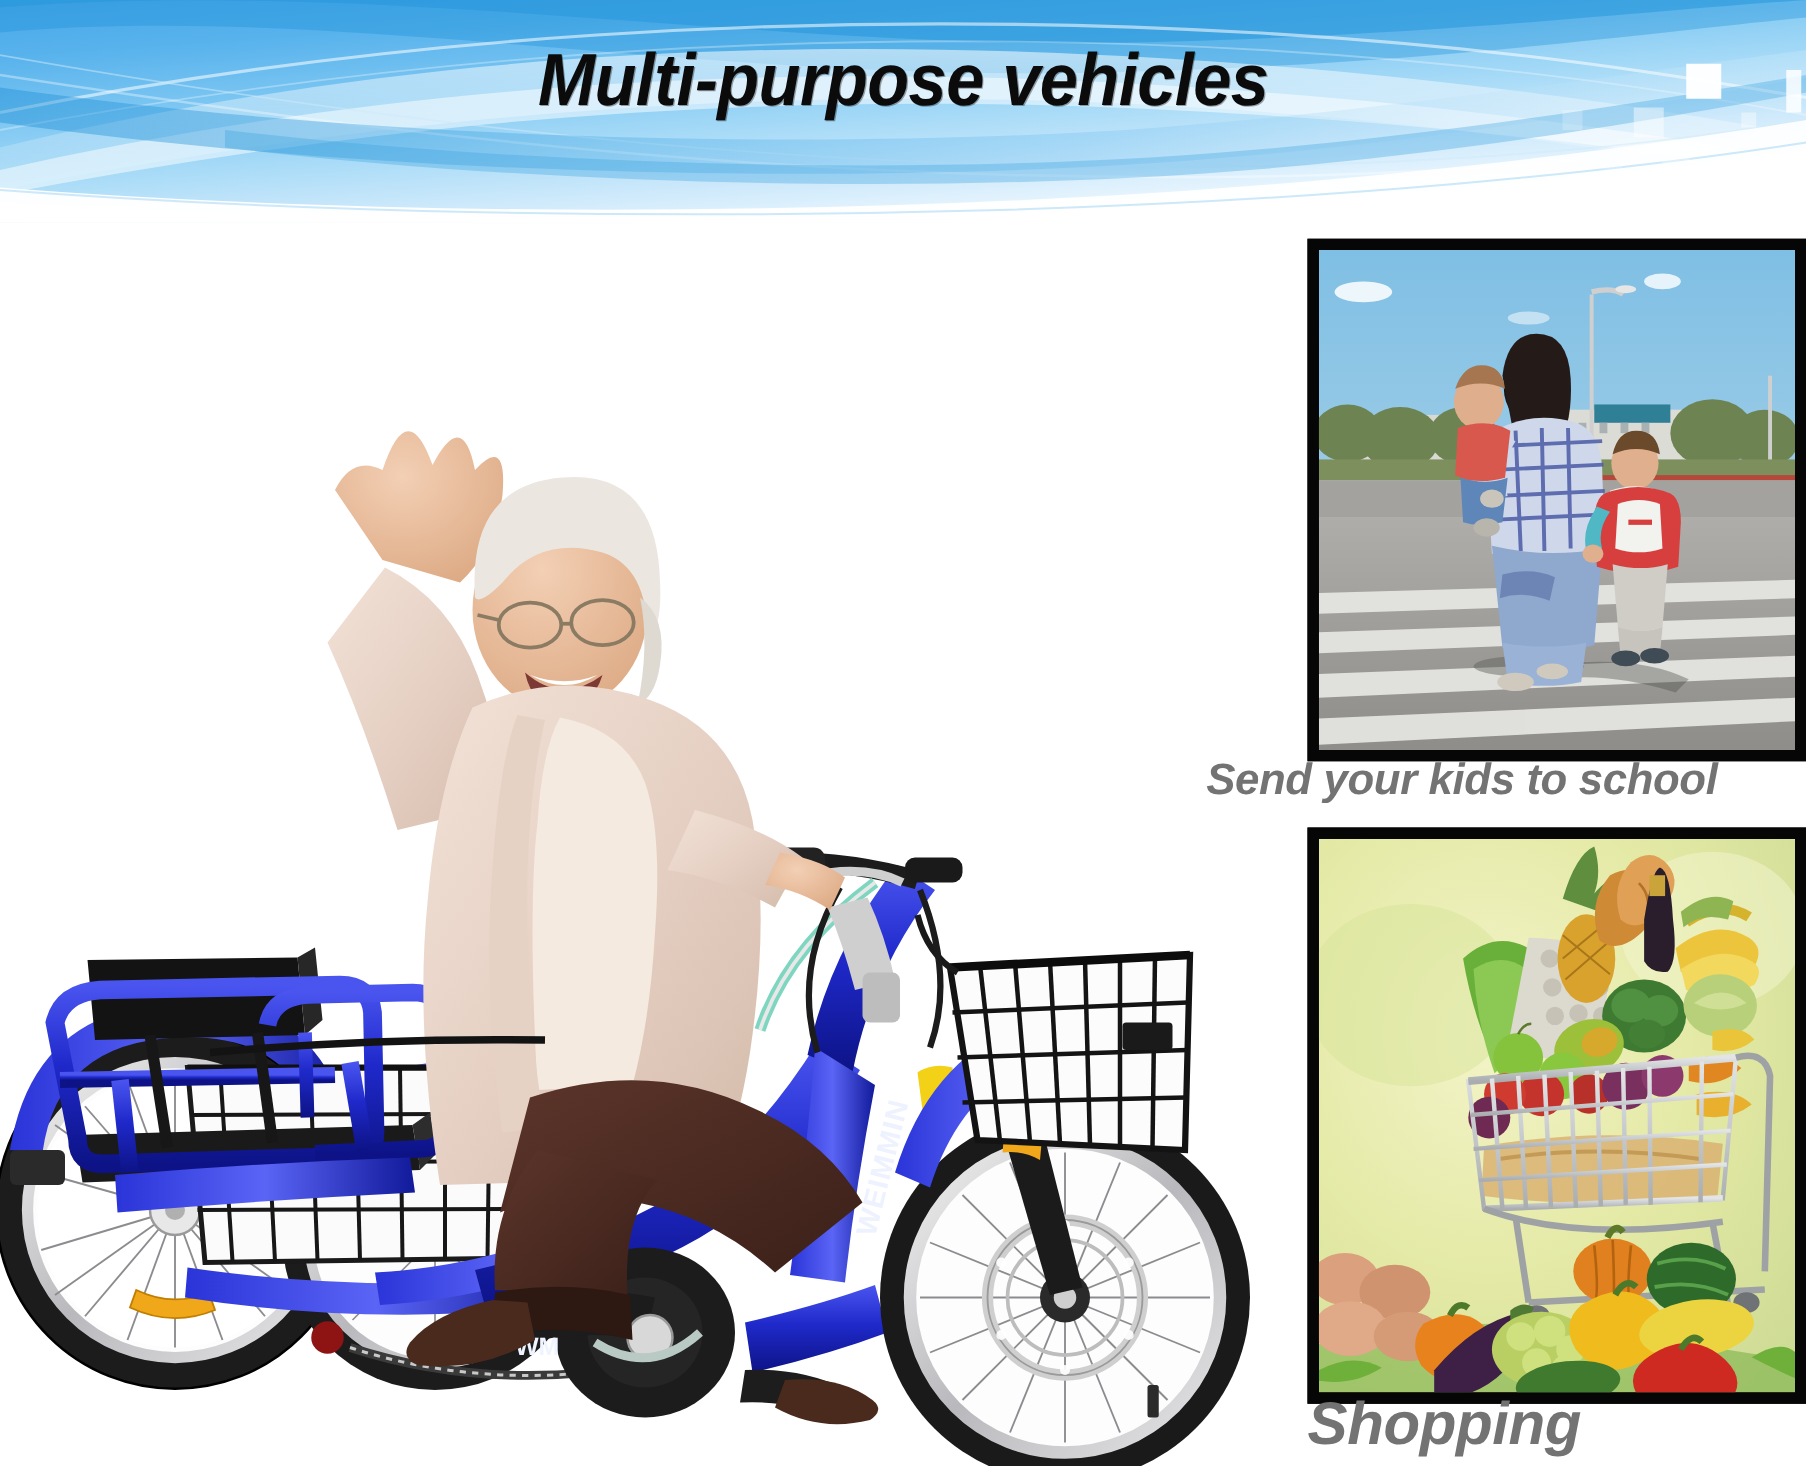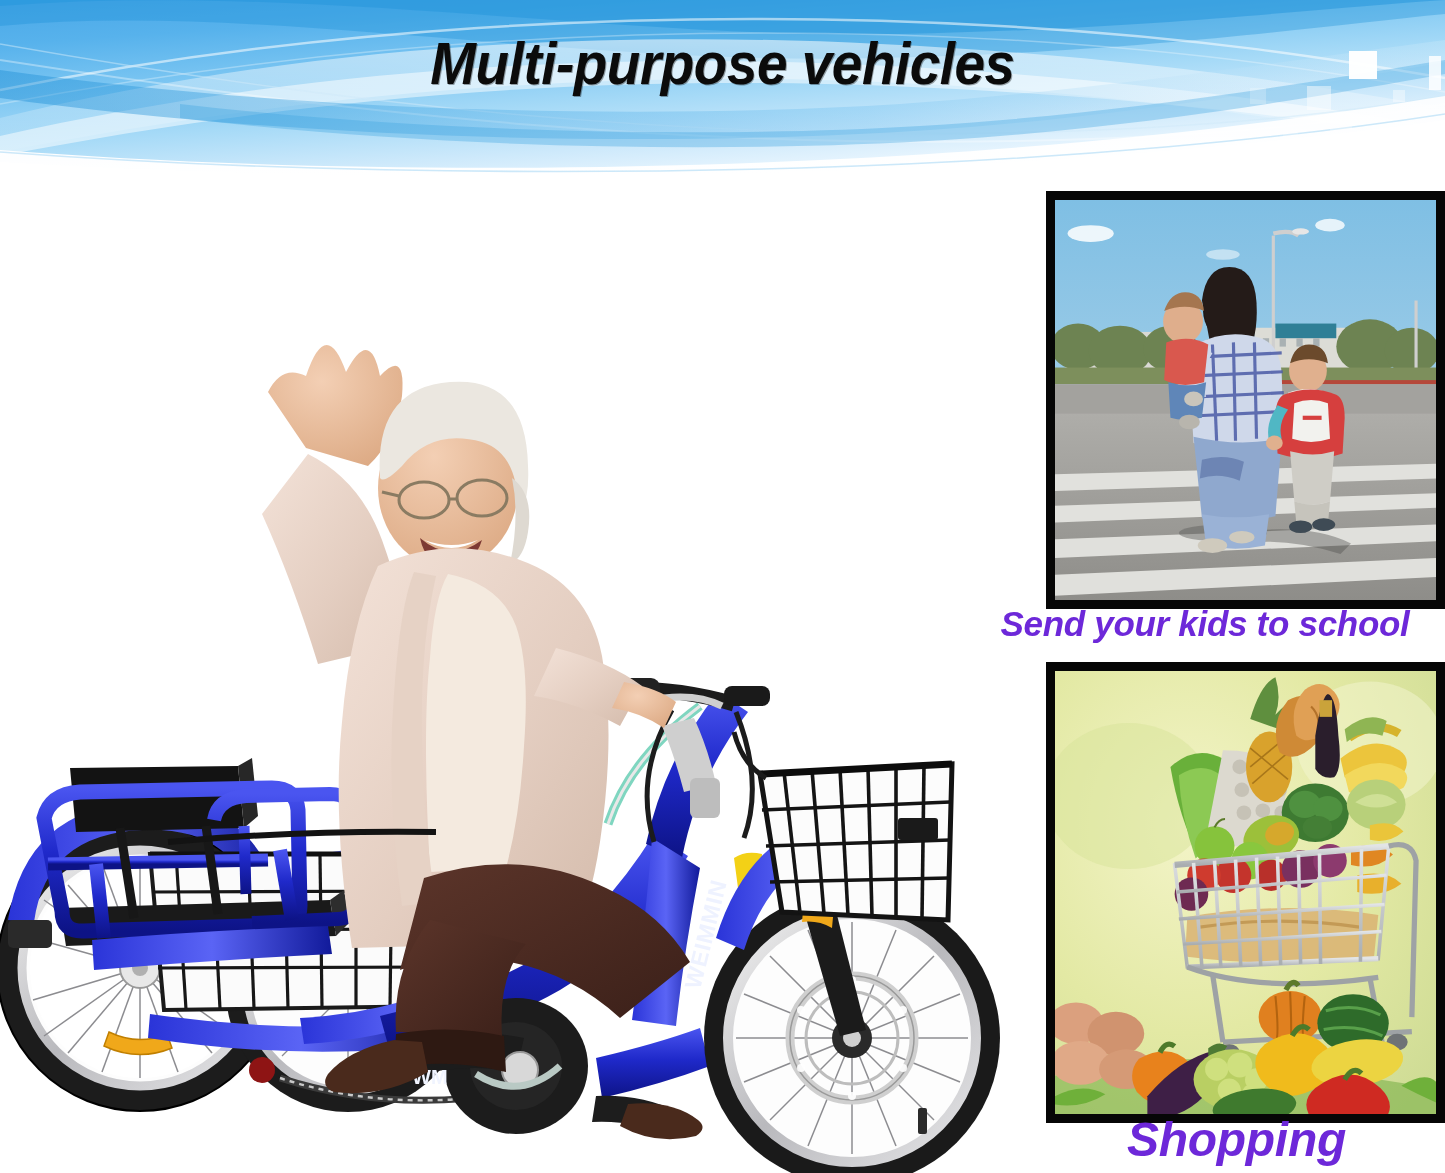--- a/index.html
+++ b/index.html
@@ -22,22 +22,22 @@
   
   #product{position:absolute;left:0;top:178px;width:1020px;height:995px;background:#fff;overflow:hidden;}
   #product svg{position:absolute;left:0;top:0;width:1020px;height:995px;}
 
   
   .inset{position:absolute;border:9px solid #060606;background:#000;overflow:hidden;}
   #inset-school{left:1046px;top:191px;width:381px;height:400px;}
   #inset-shop{left:1046px;top:662px;width:381px;height:443px;}
   .inset svg{display:block;width:100%;height:100%;}
 
-  .caption{position:absolute;text-align:center;font-size:35px;font-weight:700;
-     font-style:italic;color:#6d28d9;white-space:nowrap;letter-spacing:-.3px;}
+  .caption{position:absolute;font-size:35px;font-weight:700;
+     font-style:italic;color:#737373;white-space:nowrap;letter-spacing:-.3px;}
   #cap-school{left:965px;top:604px;width:480px;}
   #cap-shop{left:1046px;top:1112px;width:381px;font-size:48px;}
 </style>
 </head>
 <body>
 
 <div id="banner">
   <div class="sky"></div>
 
   <svg viewBox="0 0 1445 178" preserveAspectRatio="none">

